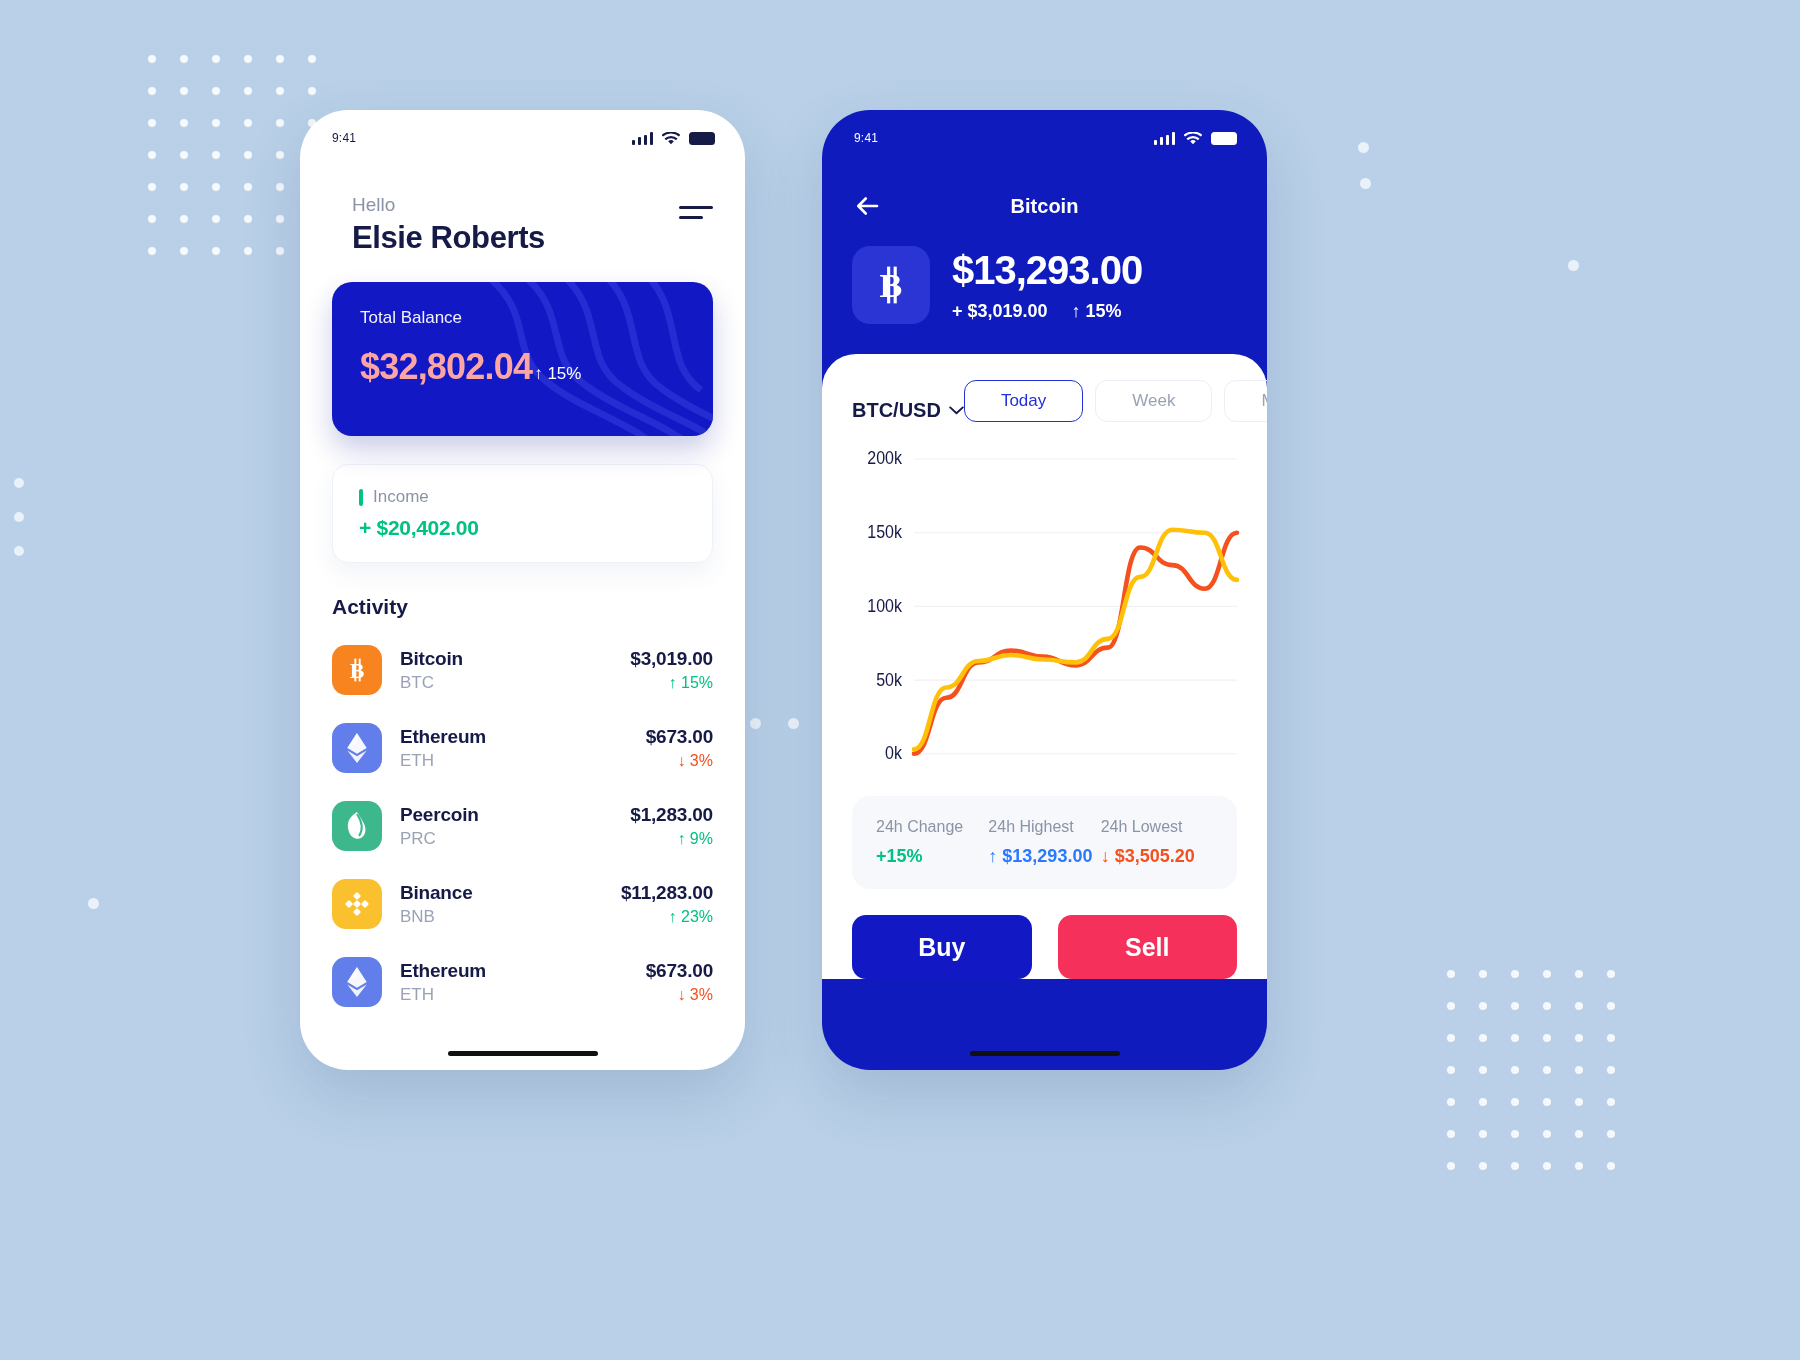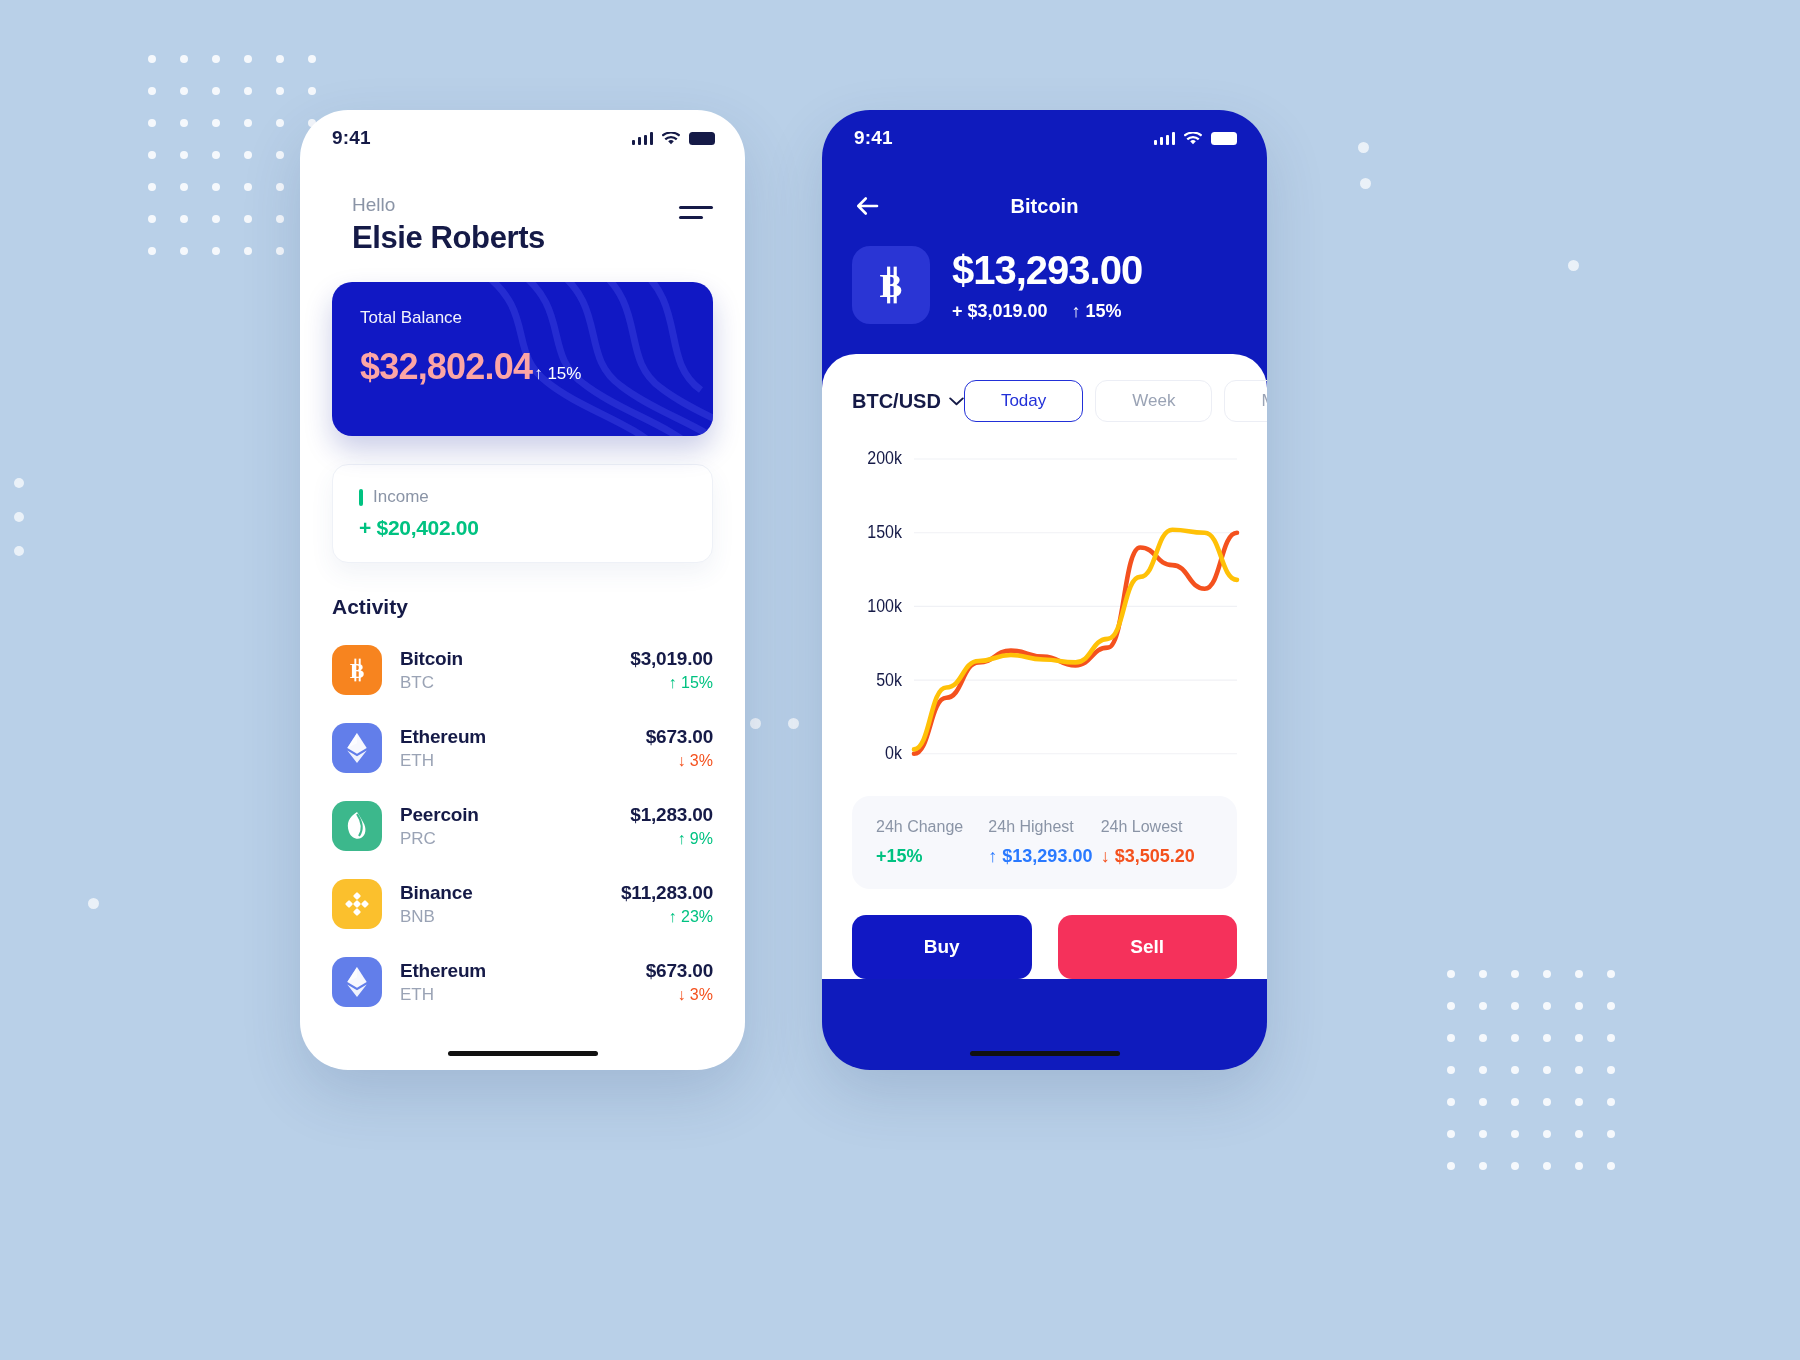--- a/index.html
+++ b/index.html
@@ -18,21 +18,21 @@
   .phone {
     position:absolute; width:445px; height:960px;
     background:#ffffff; border-radius:48px;
     box-shadow:0 24px 60px rgba(40,60,110,.16);
     overflow:hidden;
   }
   #phone-left { left:300px; top:110px; }
   #phone-right { left:822px; top:110px; background:#0f1bbd; }
 
   .statusbar { height:56px; display:flex; align-items:center; justify-content:space-between; padding:0 30px 0 32px; }
-  .status-time { font-size:19px; font-weight:bold; letter-spacing:.2px; }
+  .status-time { font-size:12px; font-weight:normal; letter-spacing:.2px; }
   .status-icons { display:flex; align-items:center; gap:9px; }
   .bars { display:flex; align-items:flex-end; gap:2.5px; height:13px; }
   .bars i { width:3.5px; border-radius:1px; display:block; }
   .bars i:nth-child(1){height:5px}.bars i:nth-child(2){height:7.5px}
   .bars i:nth-child(3){height:10px}.bars i:nth-child(4){height:13px}
   .batt { width:26px; height:13px; border-radius:3.5px; position:relative; }
   .batt::after { content:''; position:absolute; right:-4px; top:4px; width:2.5px; height:5px; border-radius:0 2px 2px 0; }
 
   
   .dark { color:#151a47; }
@@ -84,41 +84,41 @@
   .rhead { color:#fff; padding:18px 30px 0 30px; }
   .rnav { display:flex; align-items:center; position:relative; height:44px; }
   .back-arrow { width:30px; height:30px; cursor:pointer; }
   .rtitle { position:absolute; left:0; right:0; text-align:center; font-size:20px; font-weight:bold; }
   .rprice-row { display:flex; align-items:center; gap:22px; margin-top:18px; padding-bottom:30px; }
   .rcoin-tile { width:78px; height:78px; border-radius:18px; background:#2a35d4; display:flex; align-items:center; justify-content:center; flex:none; }
   .rprice { font-size:40px; font-weight:bold; letter-spacing:-1px; }
   .rsub { display:flex; gap:24px; margin-top:8px; font-size:18px; font-weight:bold; }
 
   .sheet { background:#fff; border-radius:34px 34px 0 0; min-height:580px; padding:26px 30px 0 30px; position:relative; }
-  .sheet-top { display:flex; align-items:center; justify-content:space-between; }
+  .sheet-top { display:flex; align-items:flex-end; justify-content:space-between; }
   .pair { font-size:20px; font-weight:bold; color:#151a47; display:flex; align-items:center; gap:8px; cursor:pointer; }
   .pills { display:flex; gap:12px; }
   .pill { padding:10px 36px; border-radius:12px; font-size:17px; cursor:pointer; }
   .pill.active { border:1.6px solid #2230d8; color:#2230d8; font-weight:normal; background:#fff; }
   .pill.idle { border:1.6px solid #eceef5; color:#9aa3b5; }
 
   .chart-wrap { margin-top:26px; position:relative; height:330px; }
   .chart-wrap svg { display:block; width:100%; height:100%; overflow:visible; }
   .ylab { font-size:16px; fill:#151a47; }
 
   .stats {
     margin-top:18px; background:#f7f8fc; border-radius:18px;
     display:flex; padding:22px 24px;align-items:flex-end;
   }
   .stat { flex:1; }
   .stat-label { font-size:16px; color:#8a94a6; }
   .stat-val { font-size:18px; font-weight:bold; margin-top:10px; }
 
   .actions { display:flex; gap:26px; margin-top:26px; }
-  .btn { flex:1; height:64px; border-radius:14px; border:none; color:#fff; font-size:19px; font-weight:bold; cursor:pointer; font-family:inherit; }
+  .btn { flex:1; height:64px; border-radius:14px; border:none; color:#fff; font-size:25px; font-weight:bold; cursor:pointer; font-family:inherit; }
 </style>
 </head>
 <body>
 
 <div class="dots dots-tl">
     <div class="dot"></div>
     <div class="dot"></div>
     <div class="dot"></div>
     <div class="dot"></div>
     <div class="dot"></div>

